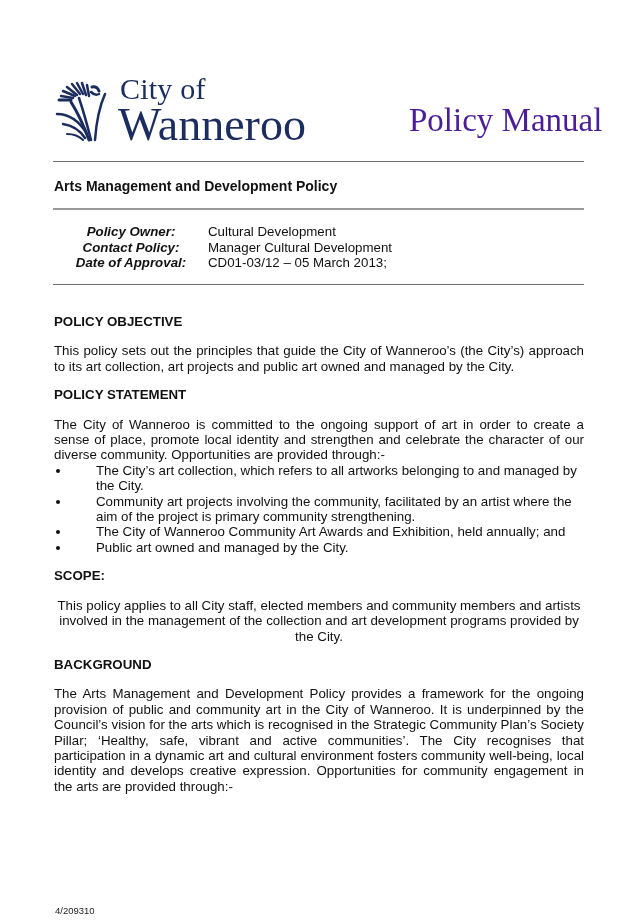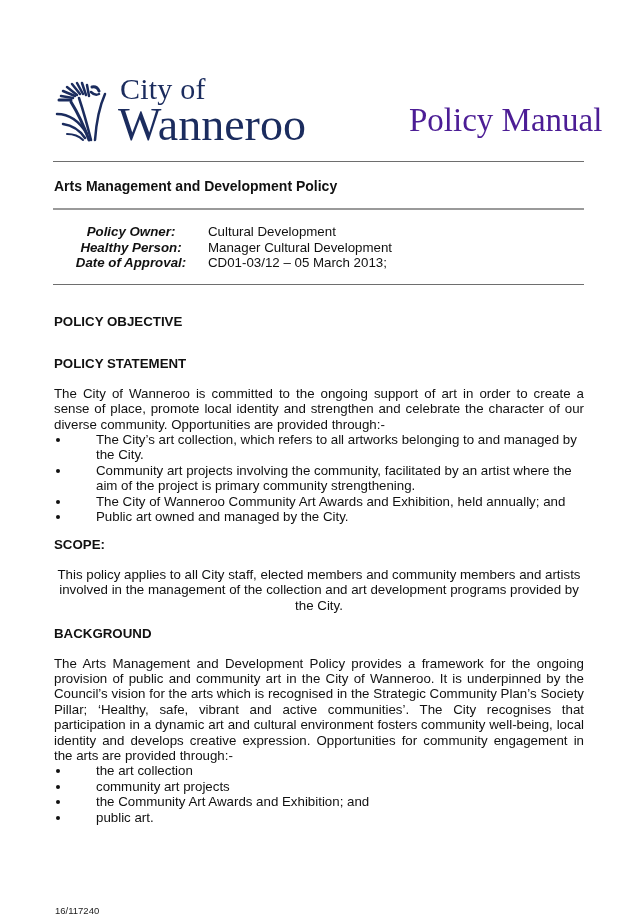--- a/index.html
+++ b/index.html
@@ -183,35 +183,36 @@
   <div class="rule r1"></div>
   <div class="doc-title">Arts Management and Development Policy</div>
   <div class="rule r2"></div>
 
   <div class="meta">
     <div class="meta-row">
       <span class="meta-label">Policy Owner:</span>
       <span class="meta-value">Cultural Development</span>
     </div>
     <div class="meta-row">
-      <span class="meta-label">Healthy Person:</span>
+      <span class="meta-label">Contact Policy:</span>
       <span class="meta-value">Manager Cultural Development</span>
     </div>
     <div class="meta-row">
       <span class="meta-label">Date of Approval:</span>
       <span class="meta-value">CD01-03/12 – 05 March 2013;</span>
     </div>
   </div>
 
   <div class="rule r3"></div>
 
   <div class="content">
 
     <p class="heading">POLICY OBJECTIVE</p>
     <div class="gap-h"></div>
+    <p class="para">This policy sets out the principles that guide the City of Wanneroo’s (the City’s) approach to its art collection, art projects and public art owned and managed by the City.</p>
     <div class="gap-p"></div>
 
     <p class="heading">POLICY STATEMENT</p>
     <div class="gap-h"></div>
     <p class="para">The City of Wanneroo is committed to the ongoing support of art in order to create a sense of place, promote local identity and strengthen and celebrate the character of our diverse community.  Opportunities are provided through:-</p>
     <ul class="bullets">
       <li><span class="dot"></span><span>The City’s art collection, which refers to all artworks belonging to and managed by the City.</span></li>
       <li><span class="dot"></span><span>Community art projects involving the community, facilitated by an artist where the aim of the project is primary community strengthening.</span></li>
       <li><span class="dot"></span><span>The City of Wanneroo Community Art Awards and Exhibition, held annually; and</span></li>
       <li><span class="dot"></span><span>Public art owned and managed by the City.</span></li>
@@ -219,22 +220,16 @@
     <div class="gap-p"></div>
 
     <p class="heading">SCOPE:</p>
     <div class="gap-h"></div>
     <p class="para" style="text-align:center">This policy applies to all City staff, elected members and community members and artists involved in the management of the collection and art development programs provided by the City.</p>
     <div class="gap-p"></div>
 
     <p class="heading">BACKGROUND</p>
     <div class="gap-h"></div>
     <p class="para">The Arts Management and Development Policy provides a framework for the ongoing provision of public and community art in the City of Wanneroo. It is underpinned by the Council’s vision for the arts which is recognised in the Strategic Community Plan’s Society Pillar; ‘Healthy, safe, vibrant and active communities’. The City recognises that participation in a dynamic art and cultural environment fosters community well-being, local identity and develops creative expression. Opportunities for community engagement in the arts are provided through:-</p>
-    <ul class="bullets">
-      <li><span class="dot"></span><span>the art collection</span></li>
-      <li><span class="dot"></span><span>community art projects</span></li>
-      <li><span class="dot"></span><span>the Community Art Awards and Exhibition; and</span></li>
-      <li><span class="dot"></span><span>public art.</span></li>
-    </ul>
   </div>
 
-  <div class="footer-ref">16/117240</div>
+  <div class="footer-ref">4/209310</div>
 </div>
 
 </body></html>

